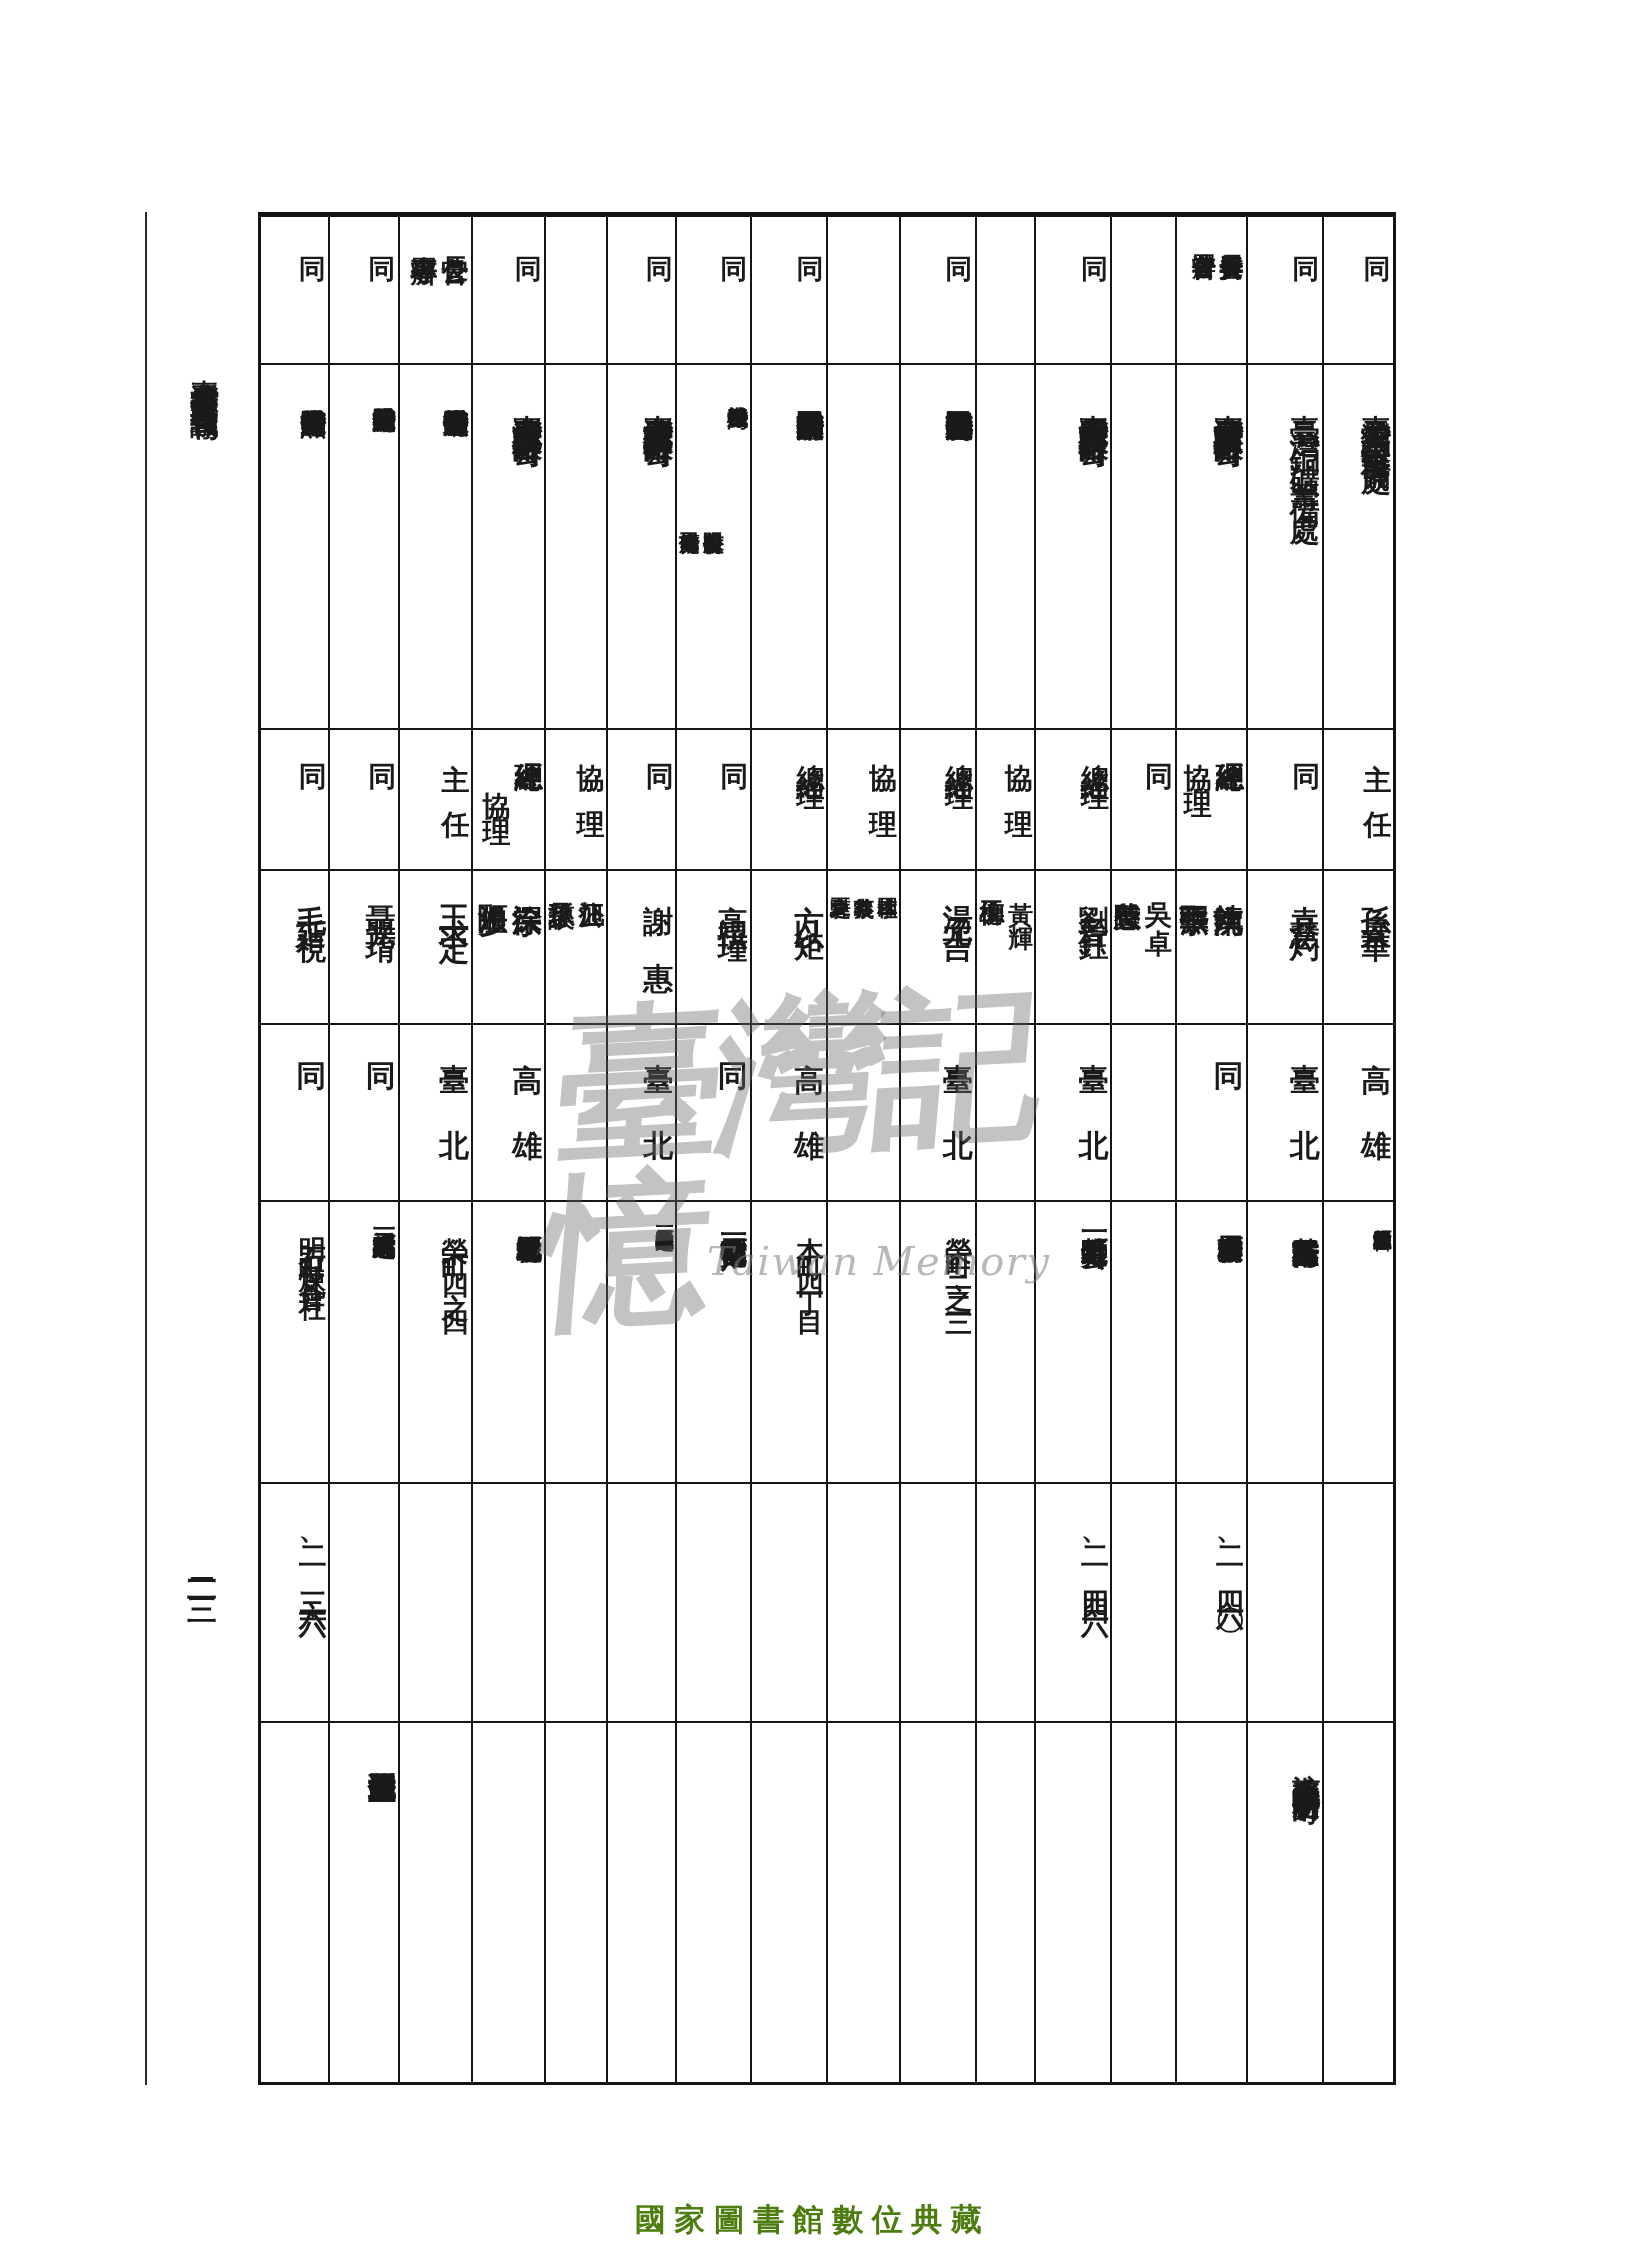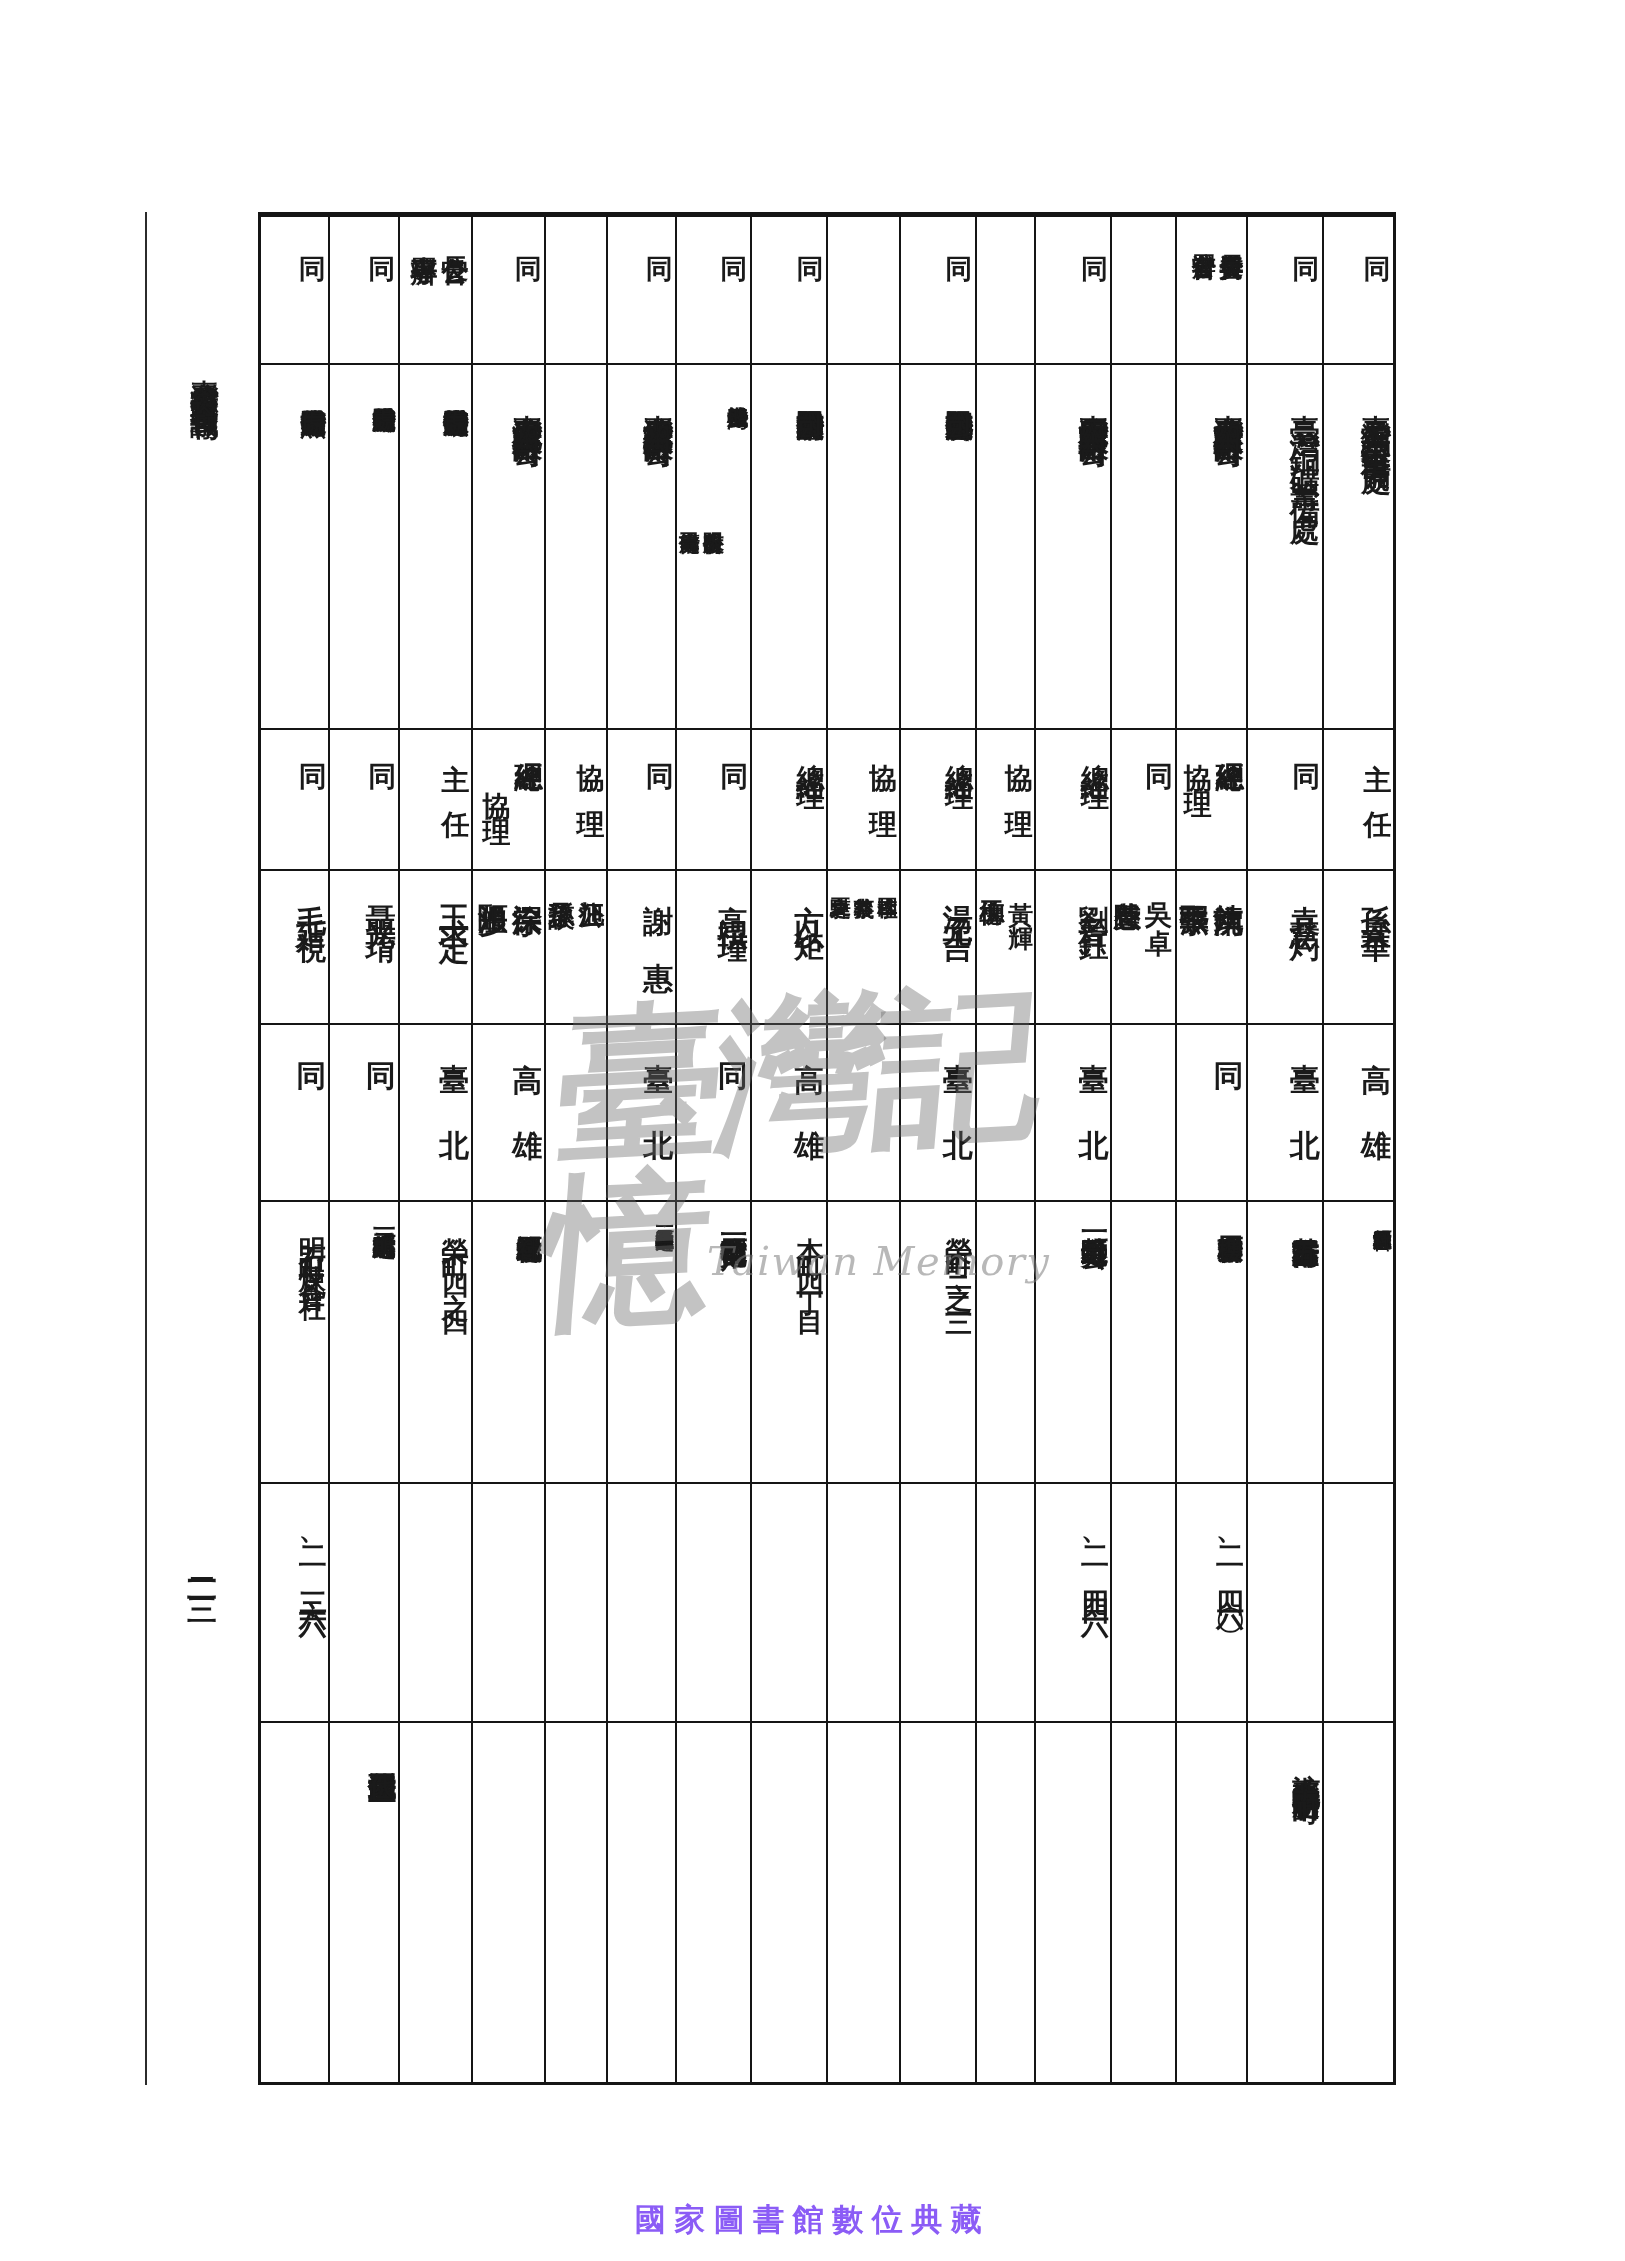--- a/index.html
+++ b/index.html
@@ -74,21 +74,21 @@
     position:absolute;left:707px;top:1238px;
     font-size:40px;font-style:italic;
     color:rgba(125,125,125,0.55);
     letter-spacing:1.4px;
     pointer-events:none;
     font-family:"DejaVu Serif",serif;
   }
   .footer-text{
     position:absolute;left:0;right:0;top:2199px;
     text-align:center;
-    font-size:31px;color:#8b5cf6;
+    font-size:31px;color:#4d7c0f;
     letter-spacing:8.5px;
     font-weight:bold;
   }
 </style>
 </head>
 <body>
 
 <div class="page">
 
   <div class="margin-rule"></div>

